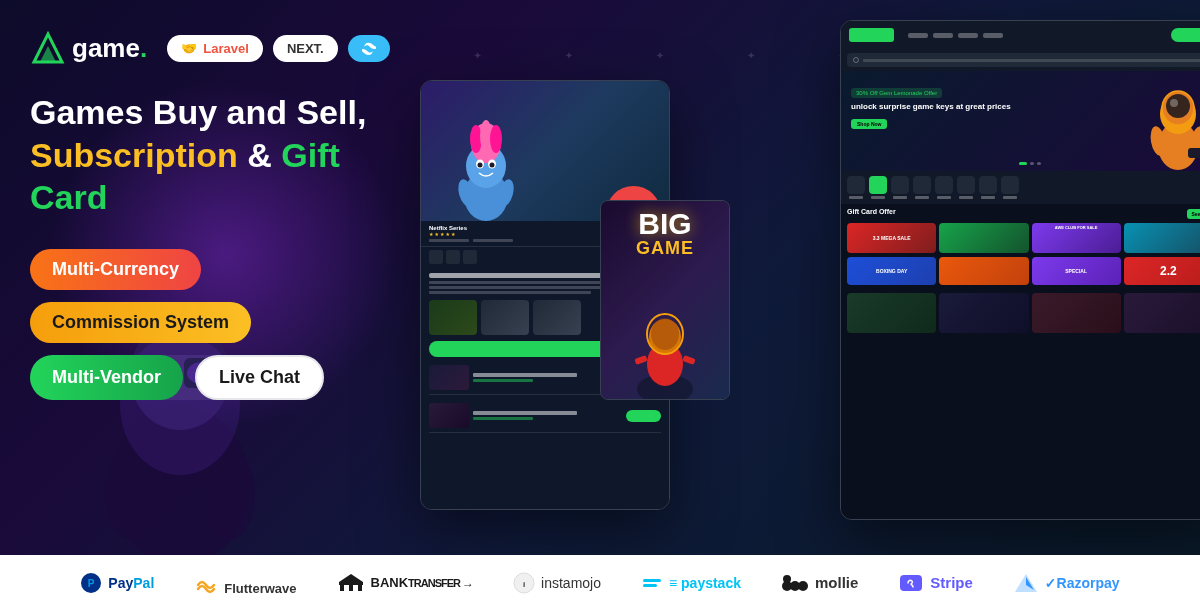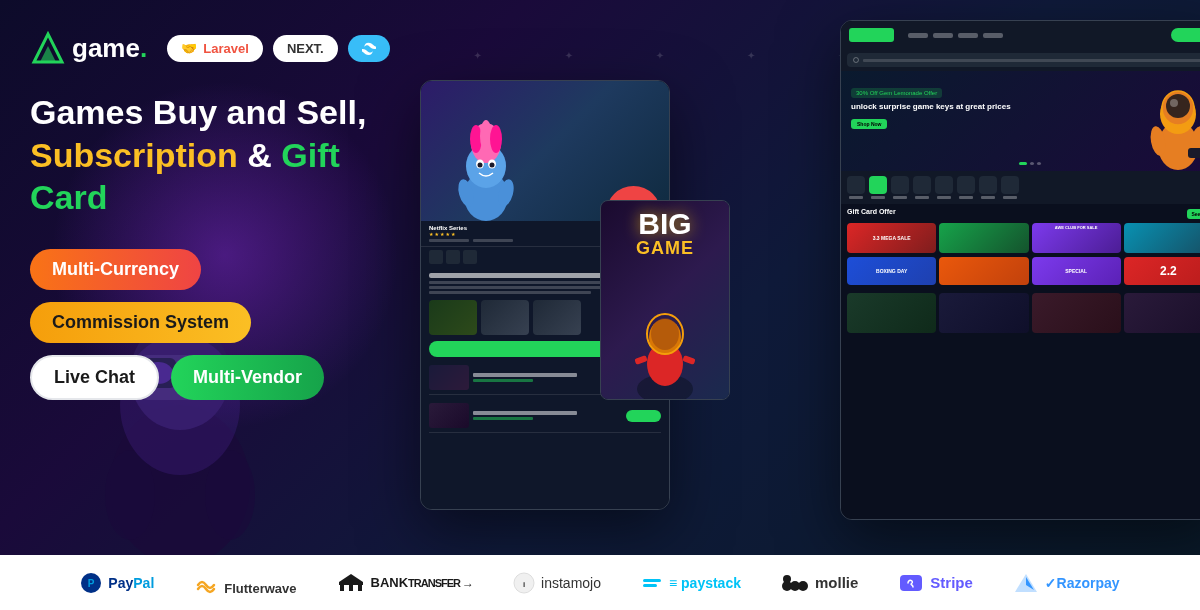--- a/index.html
+++ b/index.html
@@ -682,25 +682,25 @@
         <div class="feature-badge badge-multicurrency">
           <span>Multi-Currency</span>
         </div>
       </div>
       <div class="badge-row">
         <div class="feature-badge badge-commission">
           <span>Commission System</span>
         </div>
       </div>
       <div class="badge-row">
+        <div class="feature-badge badge-multivendor">
+          <span>Multi-Vendor</span>
+        </div>
         <div class="feature-badge badge-livechat">
           <span>Live Chat</span>
-        </div>
-        <div class="feature-badge badge-multivendor">
-          <span>Multi-Vendor</span>
         </div>
       </div>
     </div>
   </div>
 
   <div class="gamer-silhouette">
     <svg viewBox="0 0 200 350" width="200" height="350">
 
       <ellipse cx="100" cy="280" rx="70" ry="80" fill="#1a0a3a" opacity="0.8"></ellipse>
 

